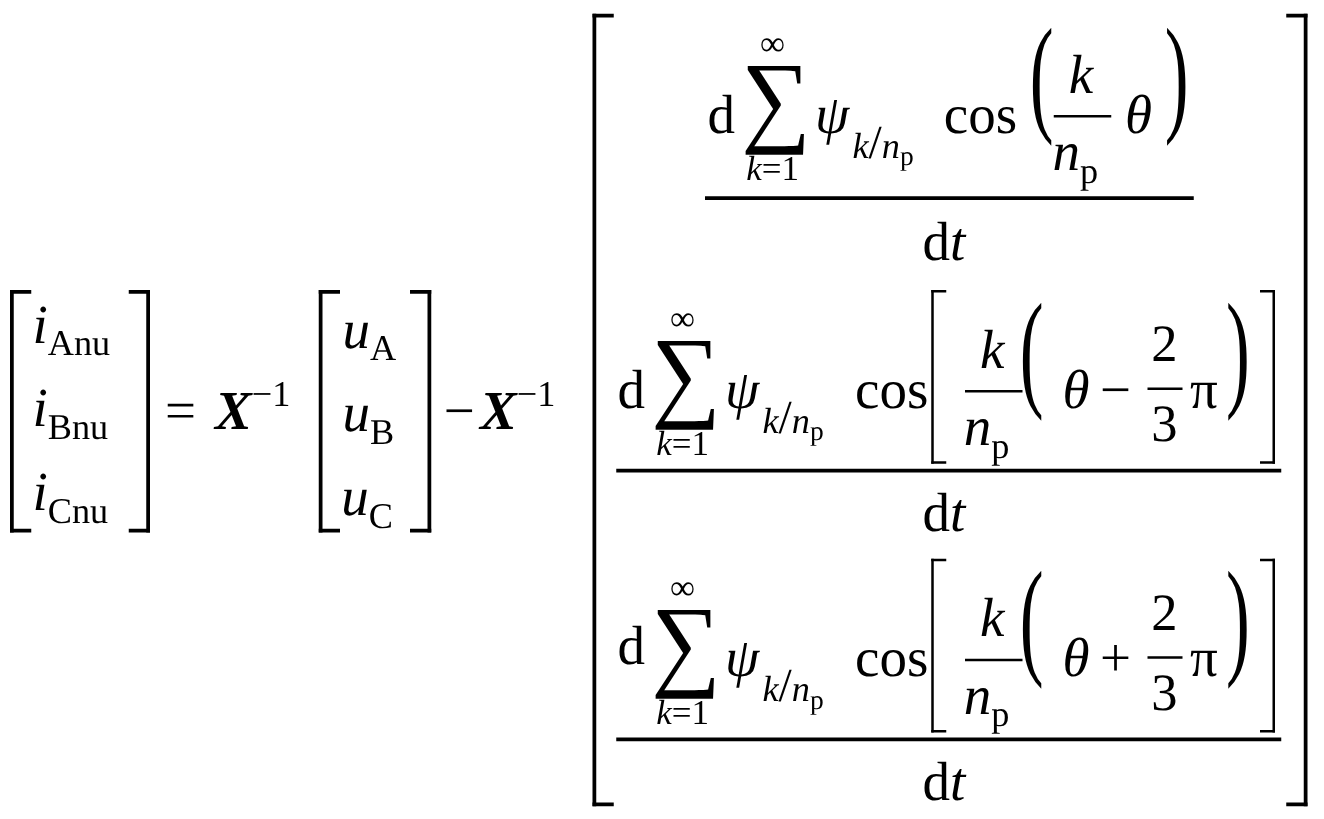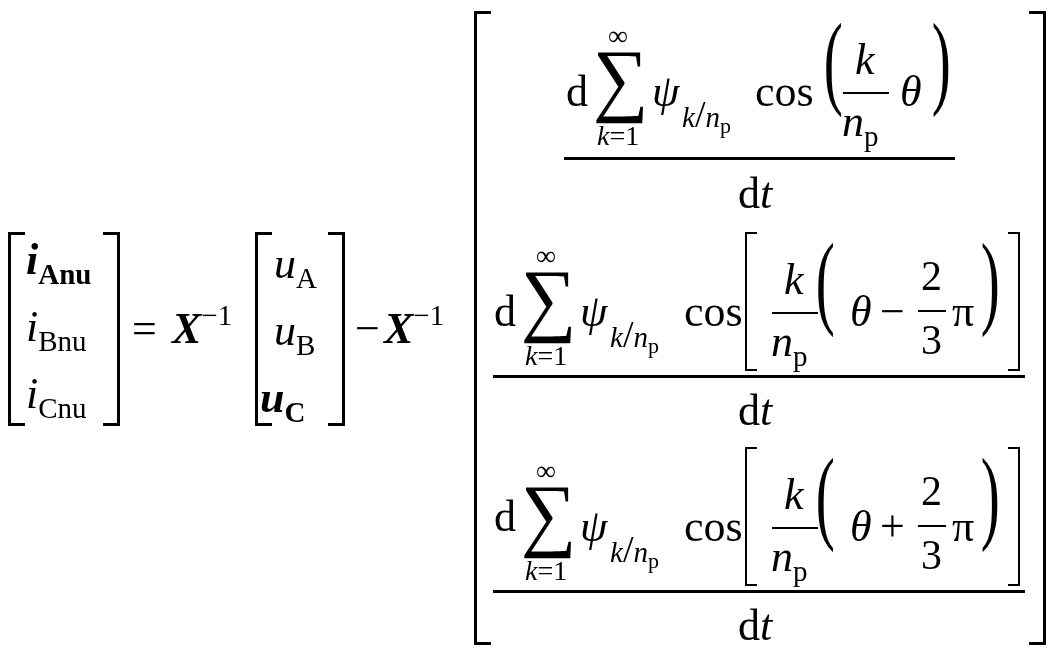--- a/index.html
+++ b/index.html
@@ -18,21 +18,21 @@
   .sumglyph { font-size:78px; line-height:1; transform:scaleY(1.05); }
   .paren { font-size:104px; font-weight:100; line-height:1; transform:scaleX(0.55); transform-origin:center; }
   .sbk { position:absolute; border:2.5px solid #000; width:10px; }
 </style>
 </head>
 <body>
 
 <div class="abs" style="left:0;top:0;">
   <div class="bk l" style="left:8px;top:232px;height:188px;"></div>
   <div class="bk r" style="left:103px;top:232px;height:188px;"></div>
-  <div class="abs big" style="left:26px;top:238px;white-space:nowrap;font-weight:bold;">
+  <div class="abs big" style="left:26px;top:238px;white-space:nowrap;">
     <span class="it">i</span><span class="rm sub">Anu</span>
   </div>
   <div class="abs big" style="left:26px;top:305px;white-space:nowrap;text-align:right;">
     <span class="it">i</span><span class="rm sub">Bnu</span>
   </div>
   <div class="abs big" style="left:26px;top:372px;white-space:nowrap;">
     <span class="it">i</span><span class="rm sub">Cnu</span>
   </div>
 </div>
 
@@ -43,21 +43,21 @@
 
 <div class="abs" style="left:0;top:0;">
   <div class="bk l" style="left:255px;top:232px;height:188px;"></div>
   <div class="bk r" style="left:328px;top:232px;height:188px;"></div>
   <div class="abs big" style="left:274px;top:242px;white-space:nowrap;">
     <span class="it">u</span><span class="rm sub">A</span>
   </div>
   <div class="abs big" style="left:274px;top:309px;white-space:nowrap;">
     <span class="it">u</span><span class="rm sub">B</span>
   </div>
-  <div class="abs big" style="left:260px;top:376px;white-space:nowrap;font-weight:bold;">
+  <div class="abs big" style="left:273px;top:376px;white-space:nowrap;">
     <span class="it">u</span><span class="rm sub">C</span>
   </div>
 </div>
 
 <div class="abs big" style="left:355px;top:307px;">−</div>
 <div class="abs big" style="left:384px;top:307px;white-space:nowrap;">
   <span class="bf">X</span><span class="rm" style="font-size:29px;position:relative;top:-18px;">−1</span>
 </div>
 
 <div class="bk l" style="left:474px;top:11px;height:628px;width:14px;"></div>

